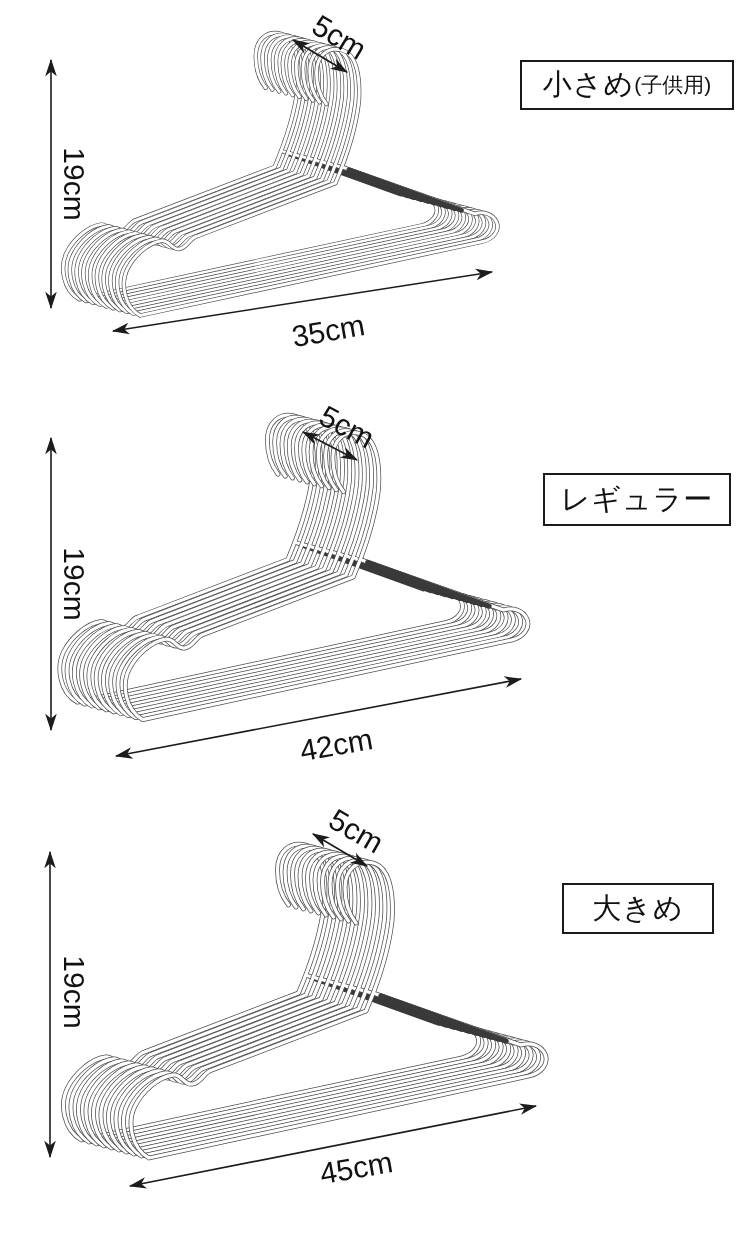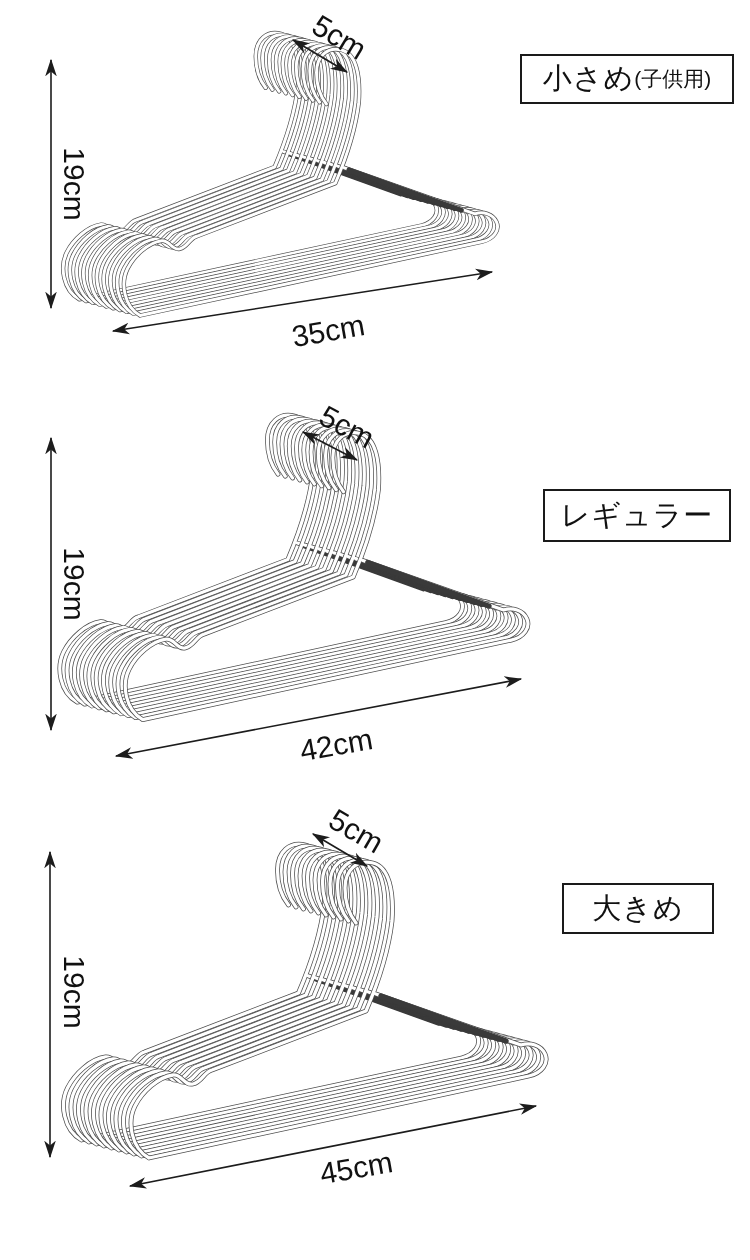--- a/index.html
+++ b/index.html
@@ -121,26 +121,26 @@
       <use href="#stack" transform="translate(40,813) scale(1.0)"></use>
       <line class="dim-line" x1="313" y1="834" x2="367" y2="866" marker-start="url(#arr)" marker-end="url(#arr)"></line>
       <text class="dim-text" transform="translate(351,840) rotate(30)" text-anchor="middle">5cm</text>
       <line class="dim-line" x1="50" y1="852" x2="50" y2="1157" marker-start="url(#arr)" marker-end="url(#arr)"></line>
       <text class="dim-text" transform="translate(64,992) rotate(90)" text-anchor="middle">19cm</text>
       <line class="dim-line" x1="130" y1="1186" x2="536" y2="1106" marker-start="url(#arr)" marker-end="url(#arr)"></line>
       <text class="dim-text" transform="translate(358,1178) rotate(-10)" text-anchor="middle">45cm</text>
     </g>
   </svg>
 
-  <div class="size-label-box" style="left:520px;top:54px;width:210px;height:46px;">
+  <div class="size-label-box" style="left:520px;top:60px;width:210px;height:46px;">
     <span class="size-label-main">小さめ</span>
     <span class="size-label-note">(子供用)</span>
   </div>
 
-  <div class="size-label-box" style="left:543px;top:489px;width:184px;height:49px;">
+  <div class="size-label-box" style="left:543px;top:473px;width:184px;height:49px;">
     <span class="size-label-main">レギュラー</span>
   </div>
 
   <div class="size-label-box" style="left:562px;top:883px;width:148px;height:47px;font-family:Liberation Serif, serif;">
     <span class="size-label-main">大きめ</span>
   </div>
 
 </div>
 
 </body></html>

